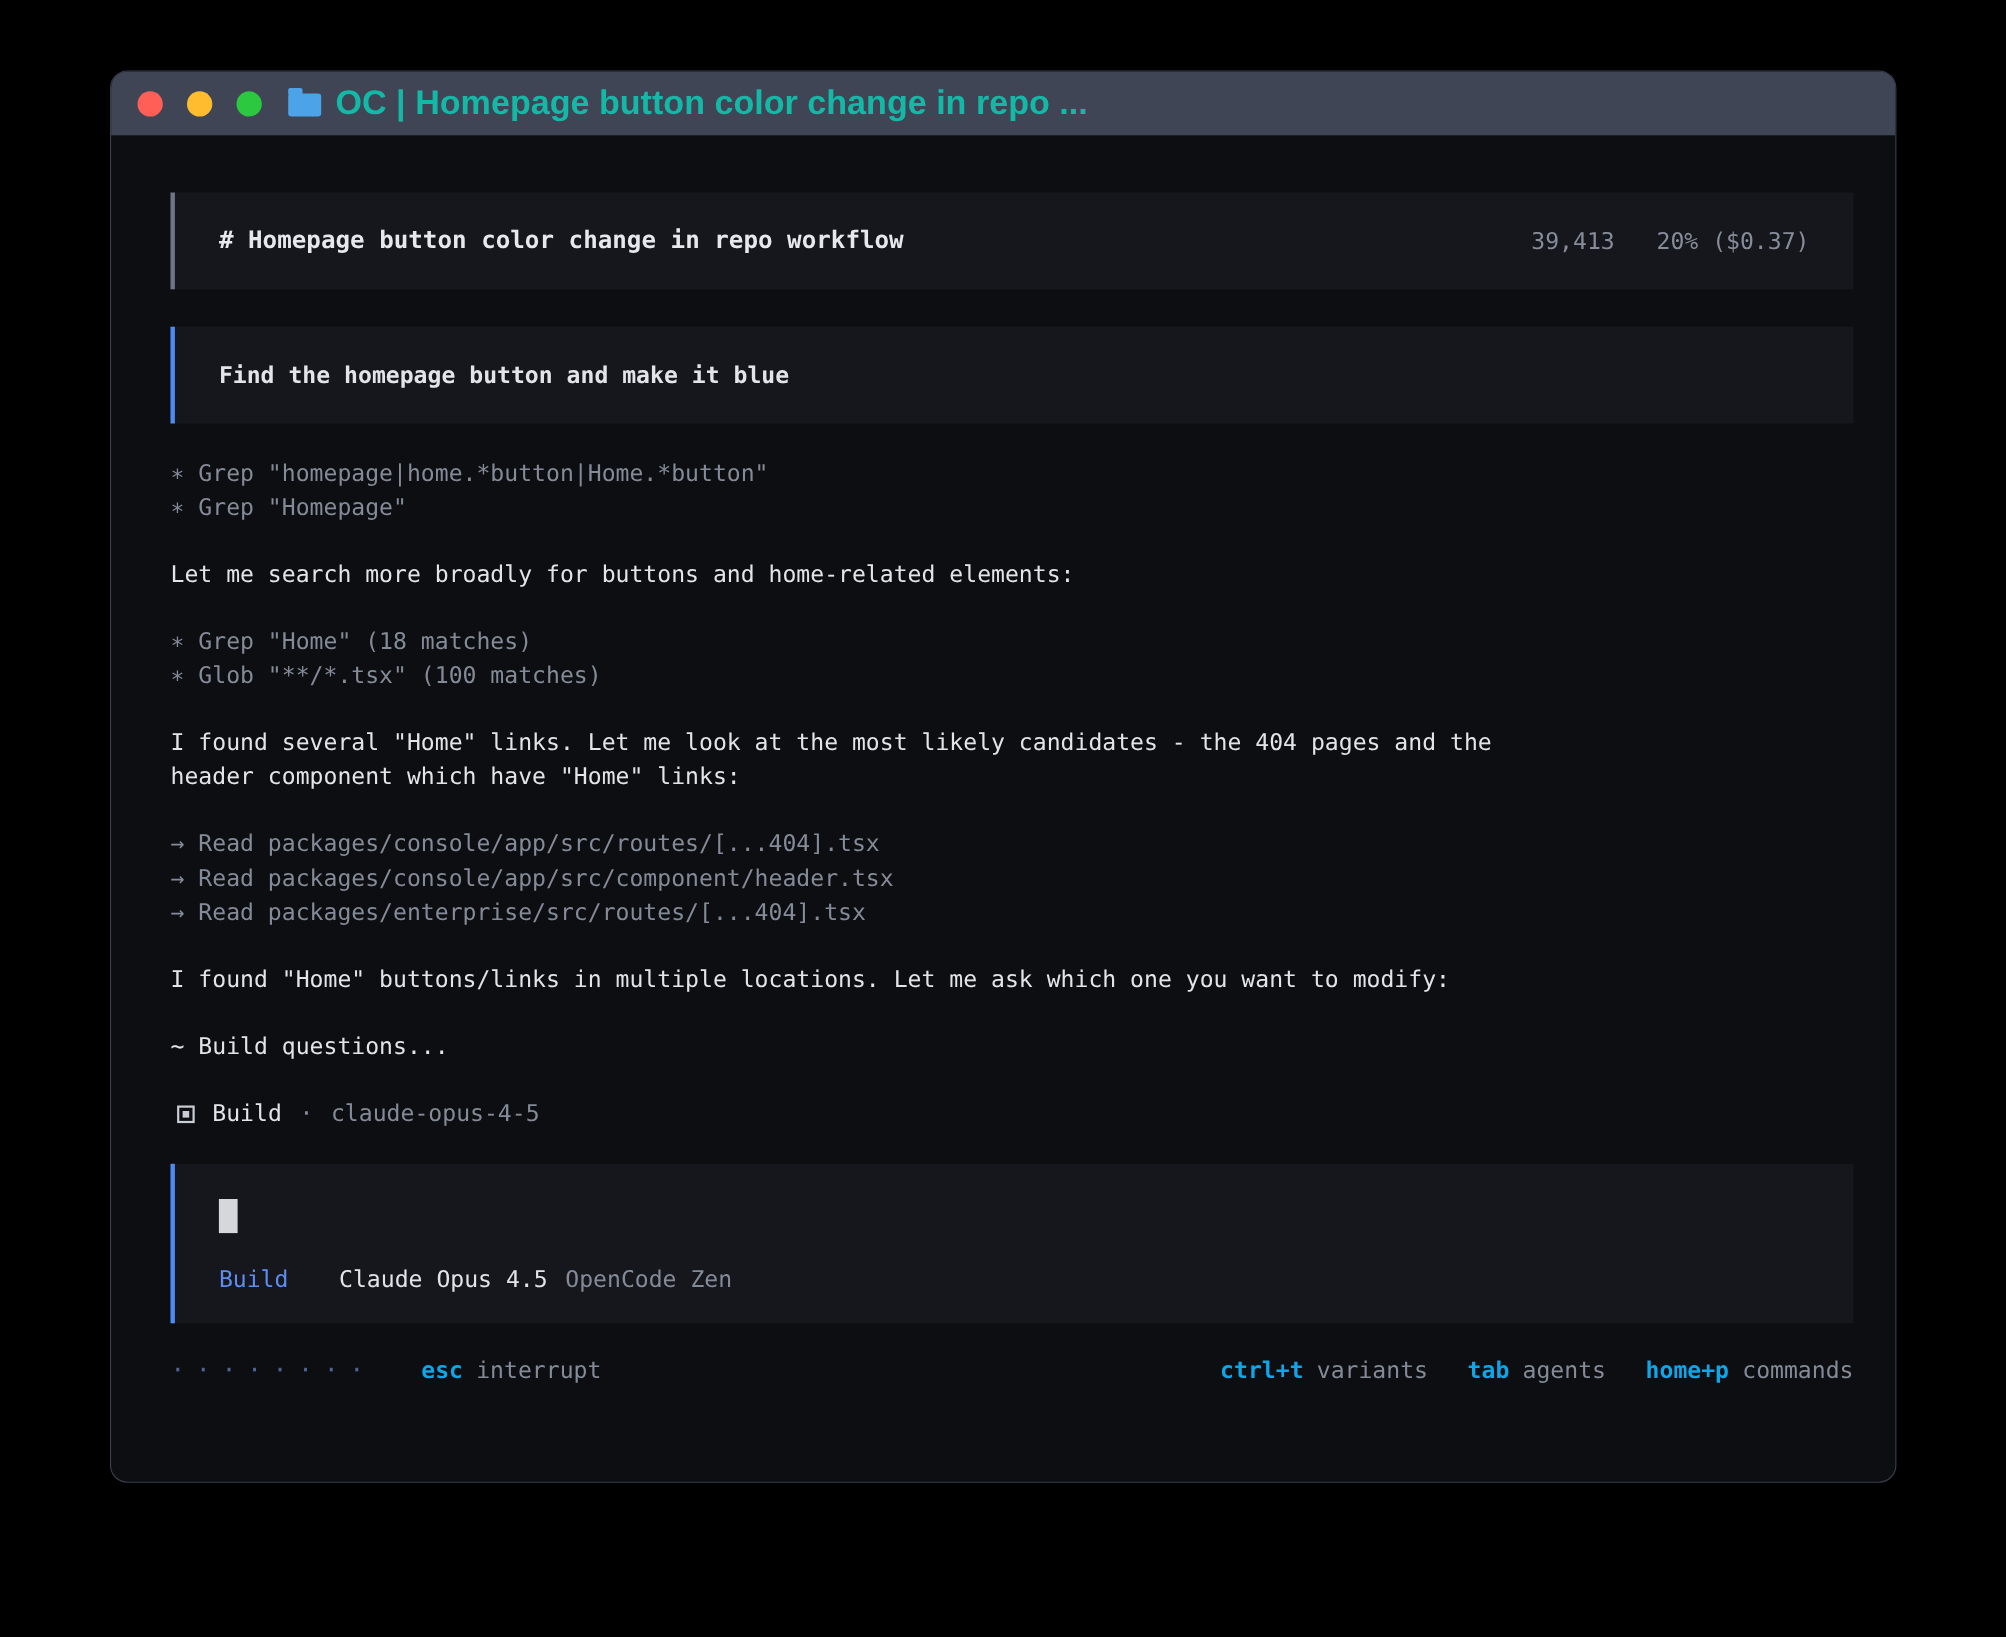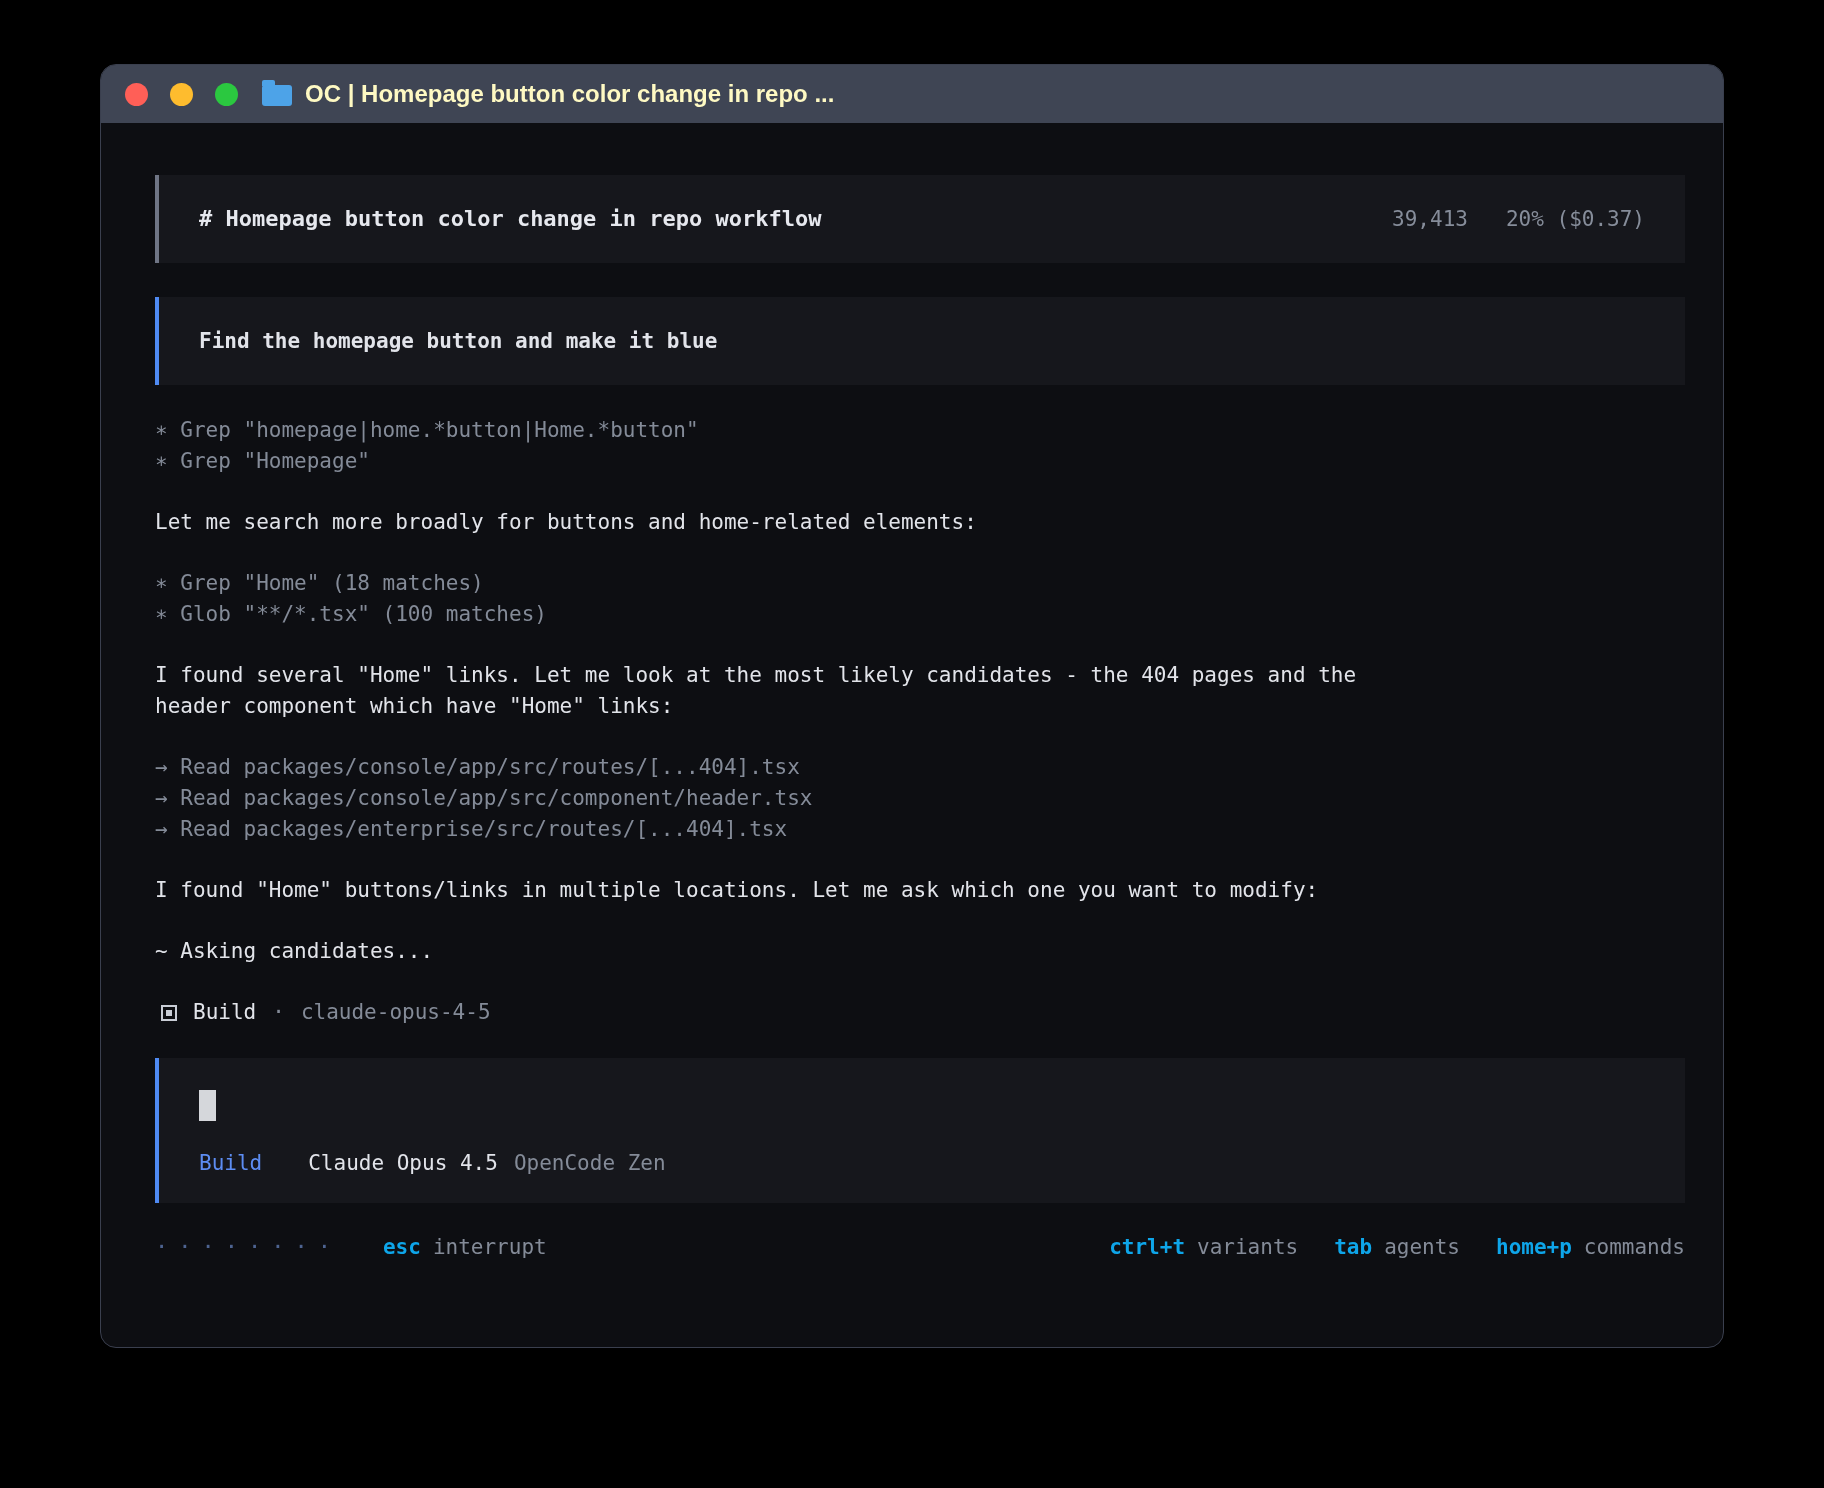--- a/index.html
+++ b/index.html
@@ -42,22 +42,22 @@
     content: "";
     position: absolute;
     top: -5px; left: 0;
     width: 13px; height: 6px;
     background: #4da3e8;
     border-radius: 2px 2px 0 0;
   }
   .win-title {
     font-family: "Liberation Sans", sans-serif;
     font-weight: bold;
-    font-size: 24px;
-    color: #fef9c3;
+    font-size: 31px;
+    color: #14b8a6;
     white-space: nowrap;
   }
 
   
   .content { padding: 52px 38px 40px 54px; font-size: 21px; }
 
   .panel {
     background: #16171c;
     border-left: 4px solid #6f7585;
     padding: 30px 40px;
@@ -166,21 +166,21 @@
     <p class="t white">I found several "Home" links. Let me look at the most likely candidates - the 404 pages and the header component which have "Home" links:</p>
 
     <div class="group">
       <p class="t gray">→ Read packages/console/app/src/routes/[...404].tsx</p>
       <p class="t gray">→ Read packages/console/app/src/component/header.tsx</p>
       <p class="t gray">→ Read packages/enterprise/src/routes/[...404].tsx</p>
     </div>
 
     <p class="t white">I found "Home" buttons/links in multiple locations. Let me ask which one you want to modify:</p>
 
-    <p class="t white">~ Asking candidates...</p>
+    <p class="t white">~ Build questions...</p>
 
     <div class="status-row">
       <span class="agent-icon"></span>
       <span class="white">Build</span>
       <span class="sep">·</span>
       <span class="gray">claude-opus-4-5</span>
     </div>
 
     <div class="panel input-panel">
       <div class="cursor"></div>

